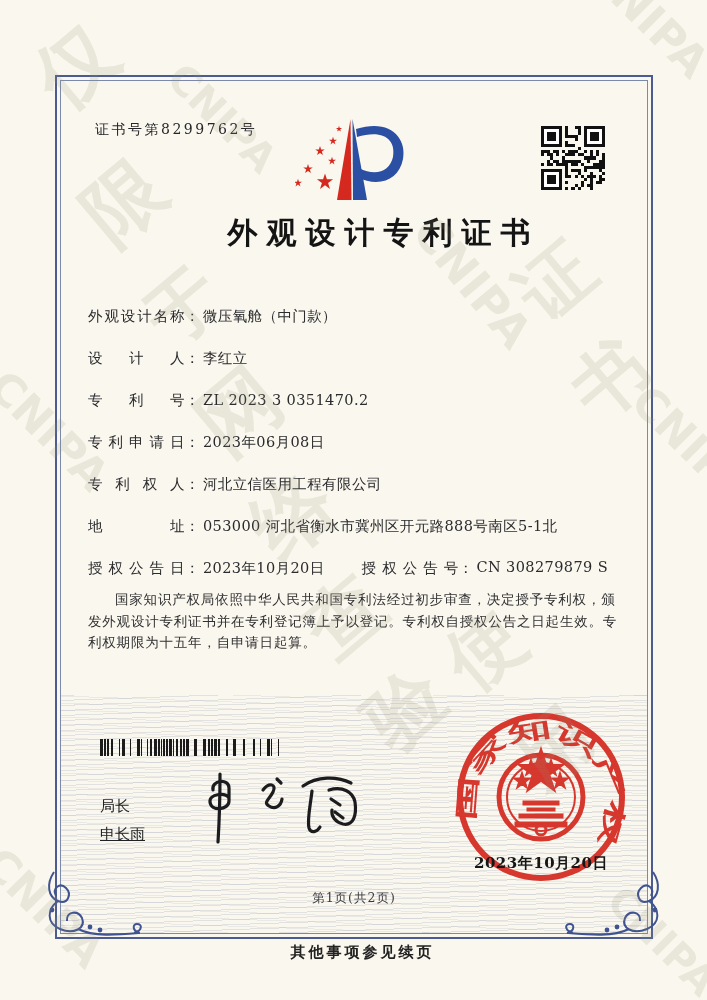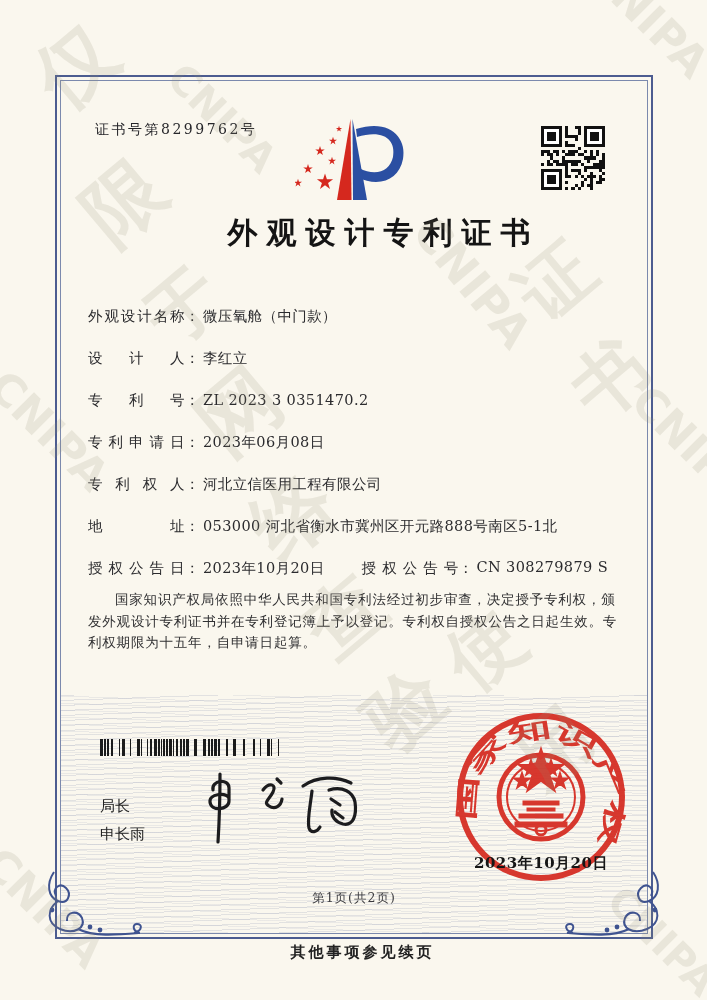--- a/index.html
+++ b/index.html
@@ -31,21 +31,21 @@
   .fvalue{display:inline-block;}
   .grant2{margin-left:37px;display:flex;}
   .grant2 .flabel{width:97px;}
   .paras{position:absolute;left:88px;top:589px;width:534px;z-index:2;
          font-size:13.5px;line-height:21.5px;letter-spacing:0.8px;color:#303032;}
   .paras p{margin:0 0 7px 0;text-indent:2em;font-family:Liberation Serif, serif;}
   .barcode{position:absolute;left:100px;top:739px;width:185px;height:17px;z-index:2;}
   .signer{position:absolute;left:100px;z-index:2;font-family:"DejaVu Sans","Liberation Sans",sans-serif;
           font-size:15px;color:#222;}
   .signer.role{top:797px;}
-  .signer.name{top:825px;}
+  .signer.name{top:825px;text-decoration:underline;}
   .sig{position:absolute;left:185px;top:768px;width:200px;height:80px;z-index:2;}
   .seal{position:absolute;left:452px;top:708px;width:178px;height:178px;z-index:3;}
   .seal svg{opacity:0.92;}
   .seal-date{position:absolute;left:0;top:146px;width:178px;text-align:center;z-index:4;
              font-size:15px;font-weight:bold;color:#161616;letter-spacing:0.5px;}
   .flourish{position:absolute;width:108px;height:70px;z-index:2;}
   .flourish.left{left:38px;top:870px;}
   .flourish.right{left:561px;top:870px;transform:scaleX(-1);}
   .page-num{position:absolute;left:57px;top:890px;width:594px;text-align:center;z-index:2;
             font-size:12.5px;letter-spacing:1px;color:#3a3a3e;}

